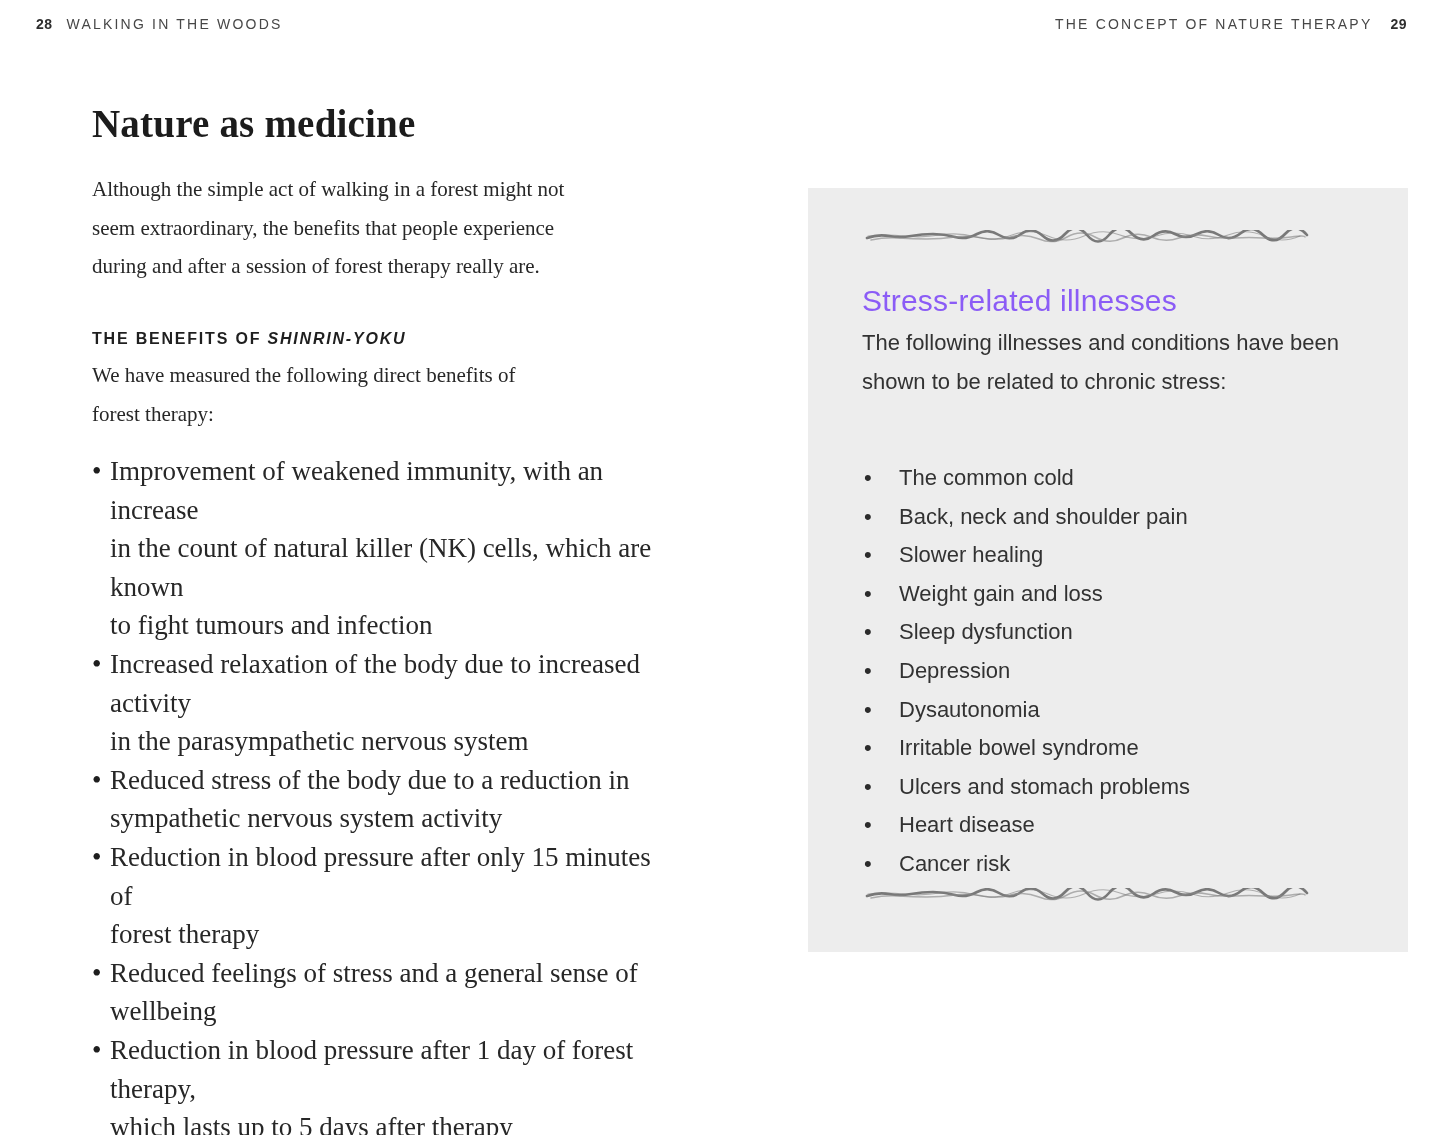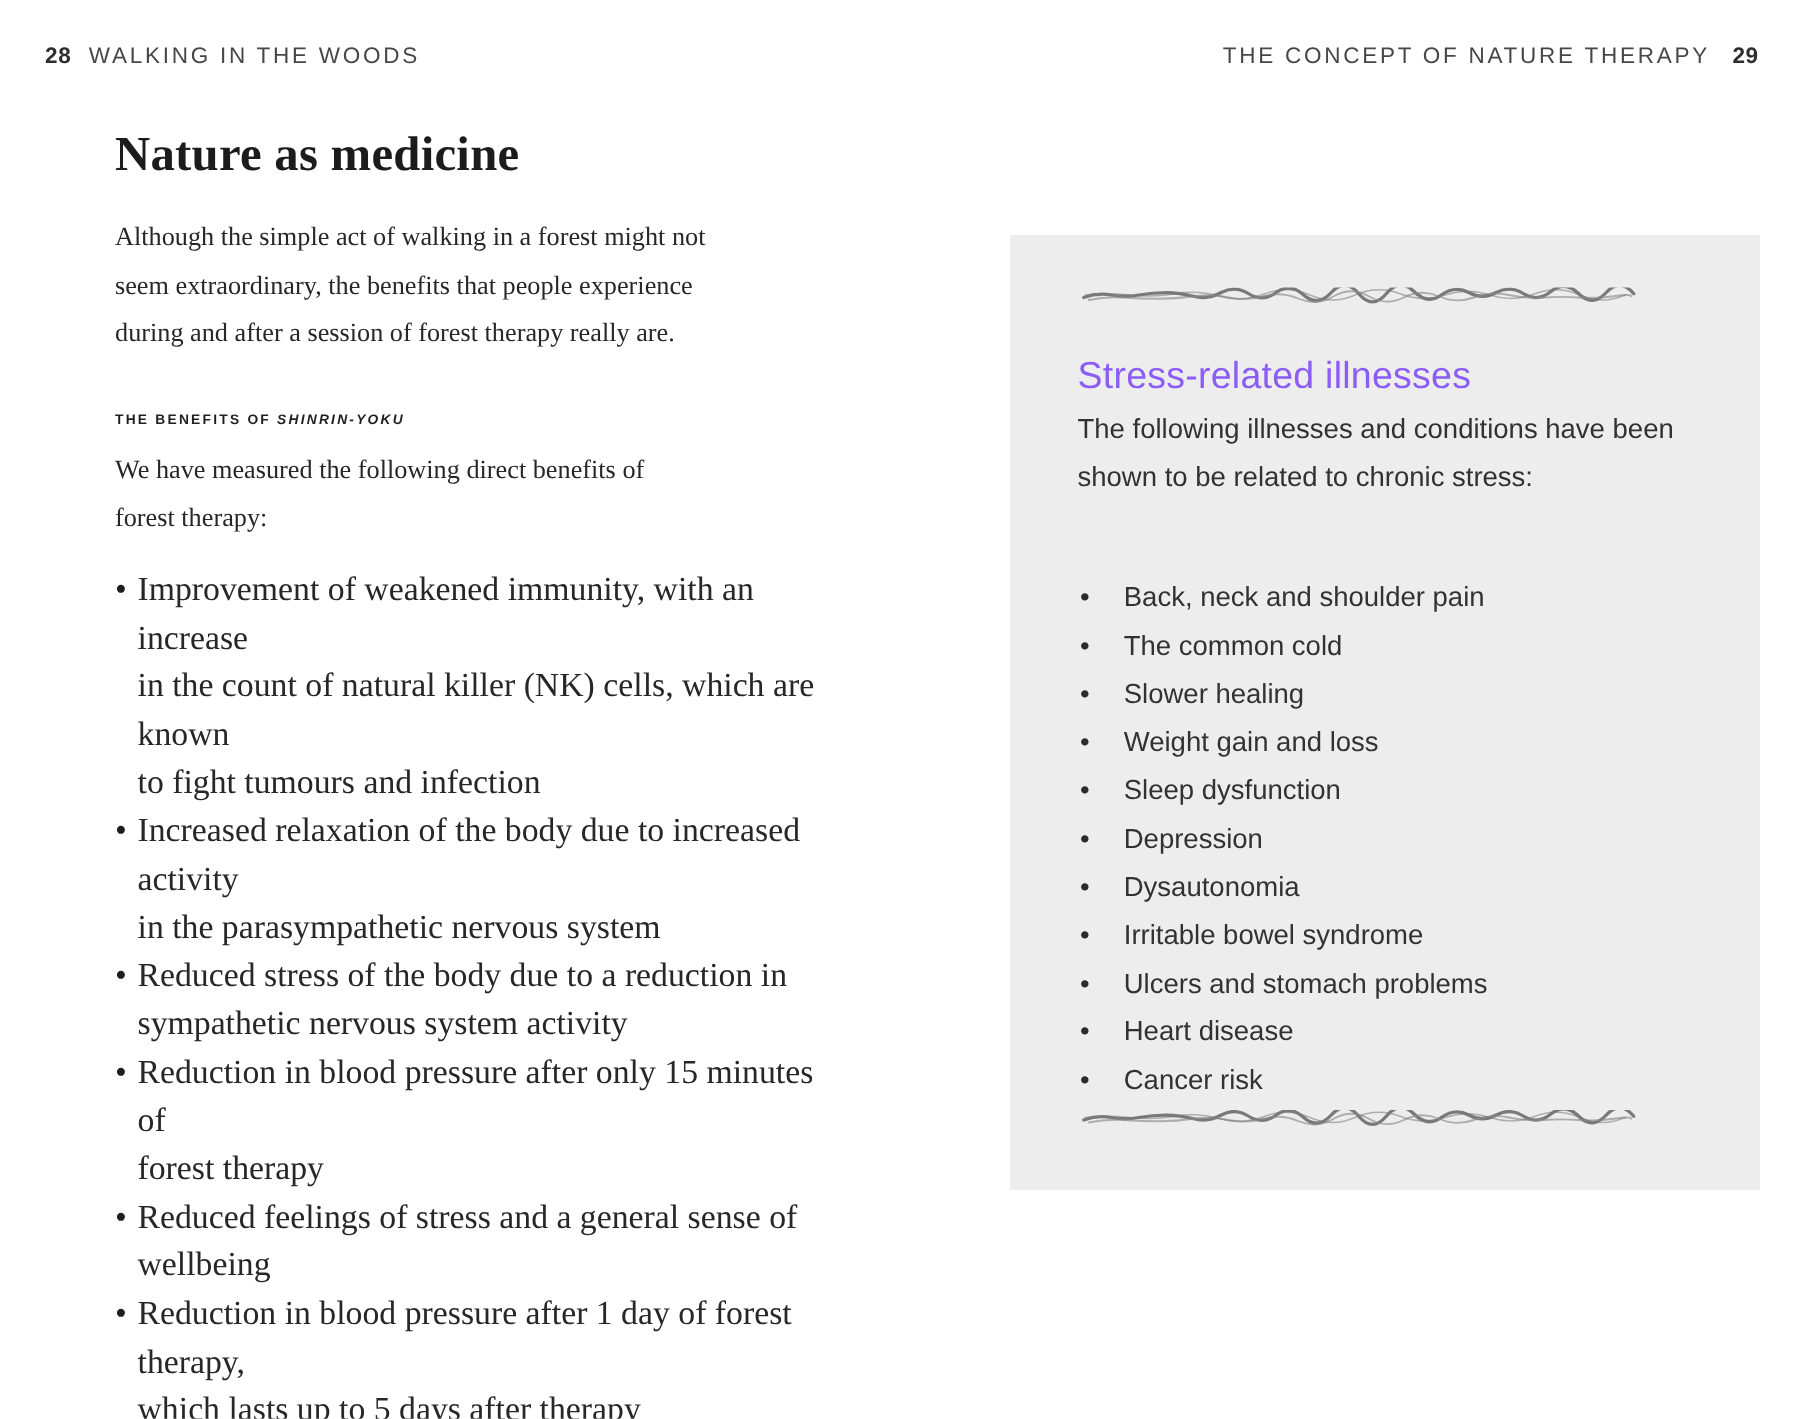--- a/index.html
+++ b/index.html
@@ -7,22 +7,22 @@
     width: 1445px; height: 1135px;
     background: #ffffff;
     font-family: "Liberation Sans", "DejaVu Sans", sans-serif;
     position: relative;
     overflow: hidden;
   }
   .spread { position: absolute; inset: 0; }
 
   
   .running-head {
-    position: absolute; top: 34px;
-    font-size: 18px; letter-spacing: 2.2px;
+    position: absolute; top: 16px;
+    font-size: 14px; letter-spacing: 2.2px;
     color: #474747;
     display: flex; align-items: flex-start; gap: 14px;
     white-space: nowrap;
   }
   .running-head.left  { left: 36px; }
   .running-head.right { right: 38px; gap: 18px; }
   .folio { font-weight: bold; color: #2e2e2e; letter-spacing: 0.5px; }
 
   
   .page-title {
@@ -37,21 +37,21 @@
   .serif-body {
     font-family: "Liberation Serif", "DejaVu Serif", serif;
     font-size: 21px; line-height: 38.6px;
     color: #272727;
     white-space: pre-line;
   }
   .intro-paragraph { position: absolute; left: 92px; top: 170px; width: 560px; margin: 0; }
   .section-heading {
     position: absolute; left: 92px; top: 330px;
     margin: 0;
-    font-size: 11px; font-weight: bold;
+    font-size: 16px; font-weight: bold;
     letter-spacing: 1.8px;
     color: #1f1f1f;
     white-space: nowrap;
   }
   .section-heading em { font-style: italic; }
   .list-intro { position: absolute; left: 92px; top: 356px; width: 560px; margin: 0; }
 
   ul.benefits {
     position: absolute; left: 92px; top: 452px; width: 570px;
     margin: 0; padding: 0; list-style: none;
@@ -156,22 +156,22 @@
       <path d="M6,10 q14,-3 28,-2 t28,1 t28,-2 t28,1 t28,-1 t28,2 t28,-2 t28,0 t28,1 t28,-1 t28,1 t28,-2 t28,2 t28,0 t28,-1 t14,0" fill="none" stroke="#8a8a8a" stroke-width="1.5" stroke-linecap="round" opacity="0.65"></path>
       <path d="M3,6 q18,-2 36,0 t36,-1 t36,2 t36,-2 t36,1 t36,0 t36,-1 t36,1 t36,0 t36,-1 t36,1 t36,0" fill="none" stroke="#7a7a7a" stroke-width="1.2" stroke-linecap="round" opacity="0.55"></path>
     </svg>
 
     <h3 class="panel-title">Stress-related illnesses</h3>
 
     <p class="panel-intro">The following illnesses and conditions have been
 shown to be related to chronic stress:</p>
 
     <ul class="illnesses">
+      <li>The common cold</li>
       <li>Back, neck and shoulder pain</li>
-      <li>The common cold</li>
       <li>Slower healing</li>
       <li>Weight gain and loss</li>
       <li>Sleep dysfunction</li>
       <li>Depression</li>
       <li>Dysautonomia</li>
       <li>Irritable bowel syndrome</li>
       <li>Ulcers and stomach problems</li>
       <li>Heart disease</li>
       <li>Cancer risk</li>
     </ul>

